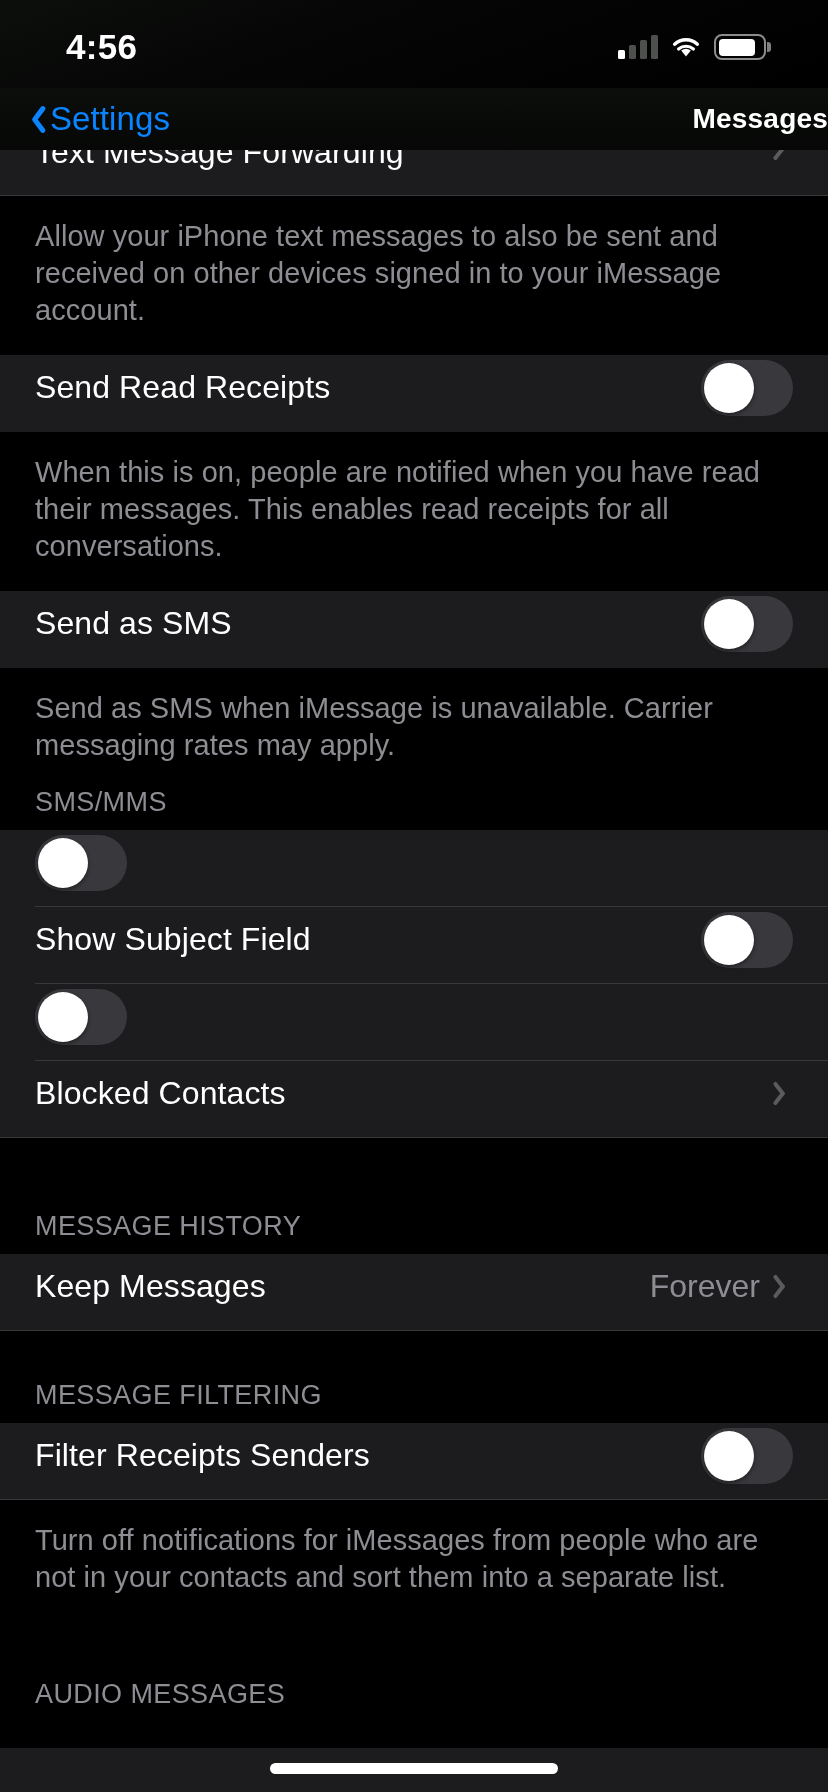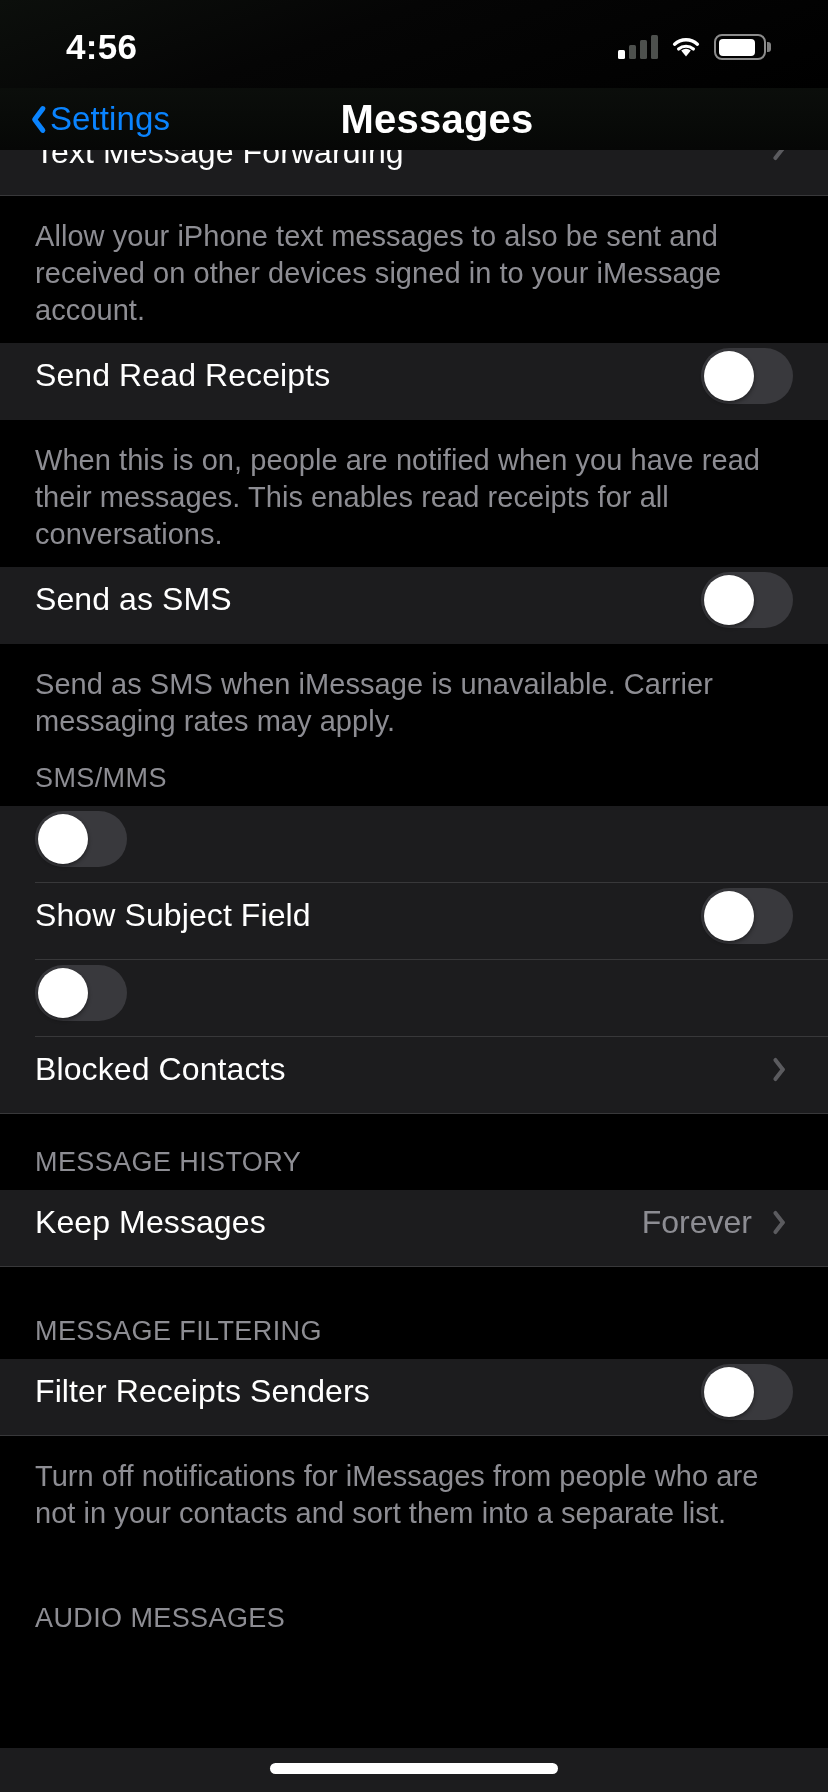--- a/index.html
+++ b/index.html
@@ -59,38 +59,38 @@
     width:22px; height:34px; position:relative; flex:none;
   }
   .nav-back .chev::before, .nav-back .chev::after {
     content:""; position:absolute; left:9px; width:5px; height:18px;
     background:#0A84FF; border-radius:3px;
   }
   .nav-back .chev::before { top:1px; transform-origin:bottom center; transform:rotate(37deg); }
   .nav-back .chev::after  { top:16px; transform-origin:top center;  transform:rotate(-37deg); }
   .nav-back-label { color:#0A84FF; font-size:33px; letter-spacing:0.1px; }
   .nav-title {
-    width:100%; text-align:center; color:#fff; font-size:40px; font-weight:bold;
+    width:100%; text-align:right; color:#fff; font-size:28px; font-weight:bold;
     letter-spacing:0.2px;
   }
 
   
   .content {
     position:absolute; top:150px; left:0; width:828px; height:1642px;
     background:#000; overflow:hidden;
   }
 
   .card { background:#1C1C1E; width:828px; }
 
   .row {
     position:relative; display:flex; align-items:center;
     height:77px; padding:0 35px 12px 35px;
   }
   .row .label { color:#fff; font-size:32px; letter-spacing:0.1px; flex:1; white-space:nowrap; }
-  .row .value { color:#8D8D93; font-size:32px; margin-right:24px; }
+  .row .value { color:#8D8D93; font-size:32px; margin-right:16px; }
   .sep {
     position:absolute; left:35px; right:0; bottom:0; height:1px;
     background:#38383A;
   }
   .sep.full { left:0; }
 
   
   .row.clipped { height:46px; align-items:flex-start; overflow:hidden; }
   .row.clipped .label { margin-top:-16px; }
   .row.clipped .chevron { margin-top:-16px; }
@@ -100,21 +100,21 @@
   .chevron::before, .chevron::after {
     content:""; position:absolute; left:6px; width:4px; height:16px;
     background:#5B5B5F; border-radius:2px;
   }
   .chevron::before { top:0px;  transform-origin:bottom center; transform:rotate(-38deg); }
   .chevron::after  { top:13px; transform-origin:top center;    transform:rotate(38deg); }
 
   
   .footer {
     background:#000; color:#8D8D93; font-size:29px; line-height:37px;
-    padding:22px 35px 14px 35px; letter-spacing:0.05px;
+    padding:22px 35px 26px 35px; letter-spacing:0.05px;
   }
   .footer.tight { padding-bottom:8px; }
 
   
   .group-header {
     background:#000; color:#8D8D93; font-size:27px; letter-spacing:0.4px;
     padding:0 35px 12px 35px; display:flex; align-items:flex-end;
   }
 
   
@@ -227,21 +227,21 @@
           </span>
         <span class="sep"></span>
       </div>
       <div class="row">
         <span class="label">Blocked Contacts</span>
         <span class="chevron"></span>
         <span class="sep full"></span>
       </div>
     </div>
 
-    <div class="group-header" style="height:76px">MESSAGE HISTORY</div>
+    <div class="group-header" style="height:116px">MESSAGE HISTORY</div>
     <div class="card">
       <div class="row">
         <span class="label">Keep Messages</span>
         <span class="value">Forever</span>
         <span class="chevron"></span>
         <span class="sep full"></span>
       </div>
     </div>
 
     <div class="group-header" style="height:92px">MESSAGE FILTERING</div>

